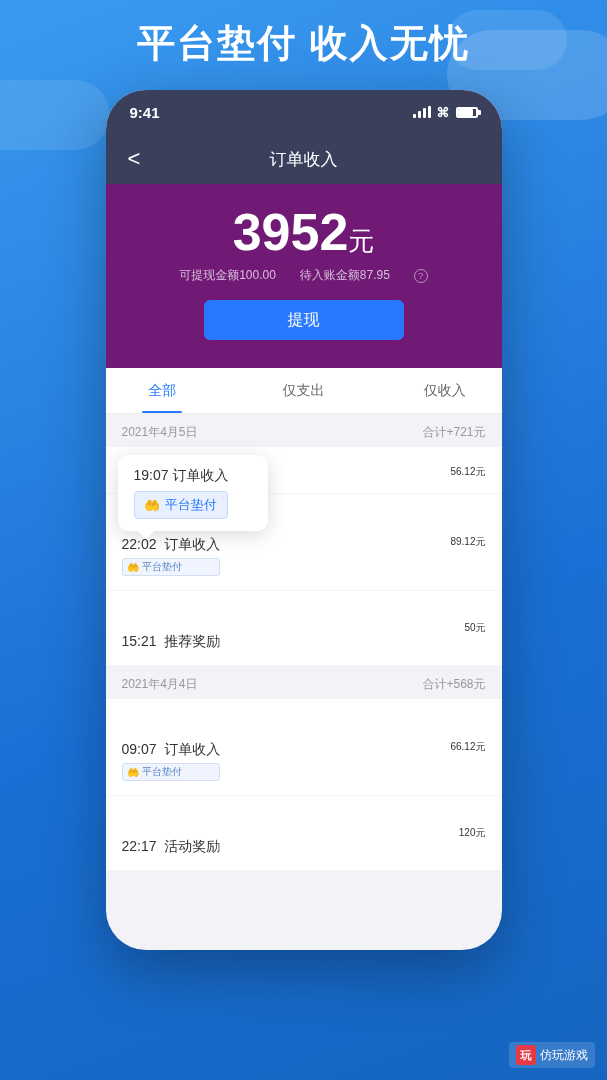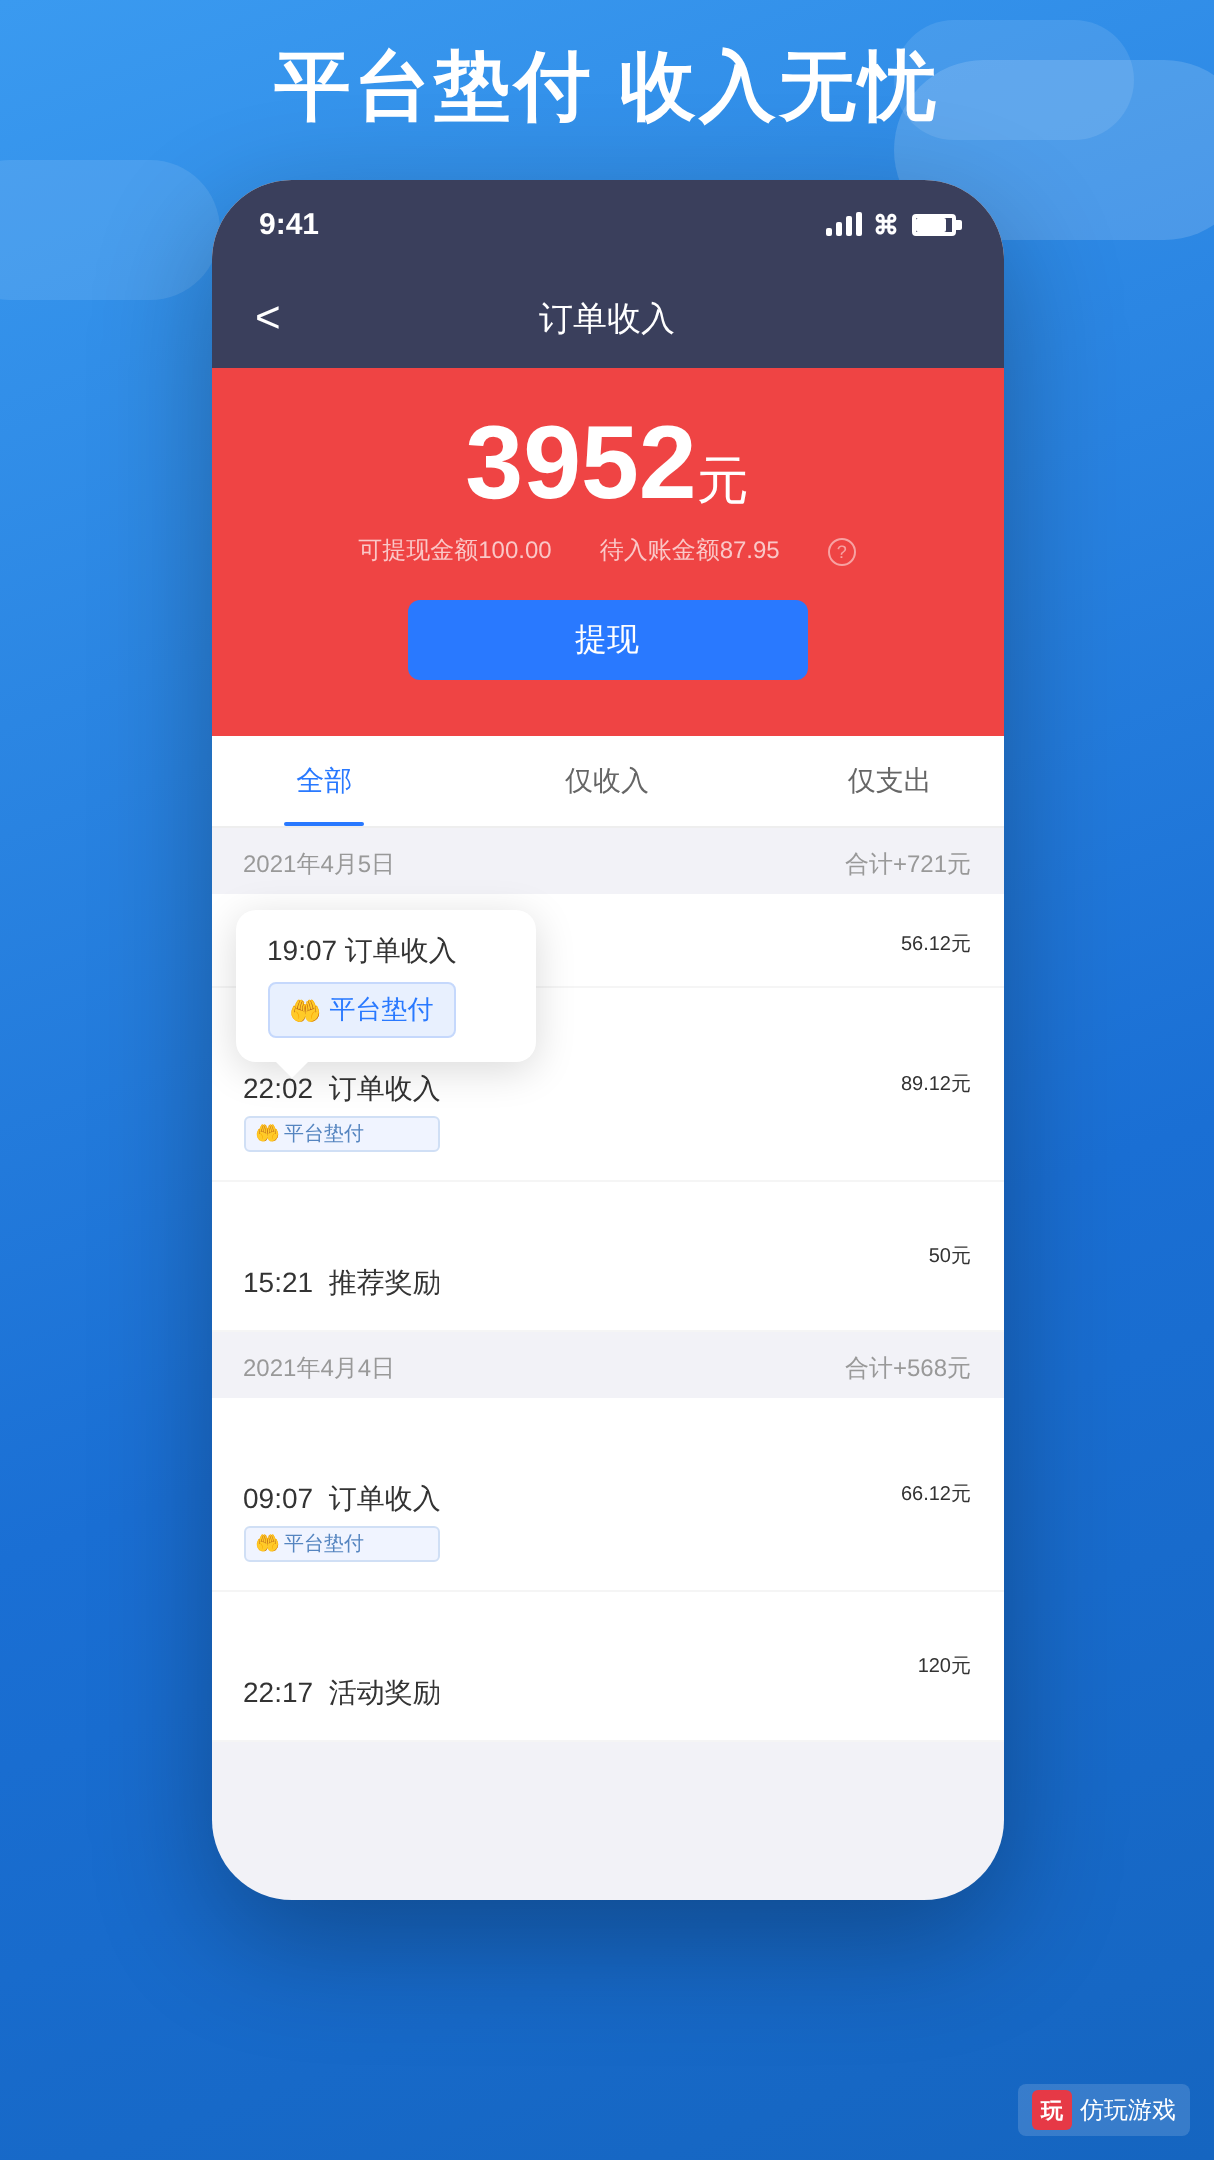--- a/index.html
+++ b/index.html
@@ -146,21 +146,21 @@
       position: absolute;
       left: 50%;
       transform: translateX(-50%);
       font-size: 17px;
       font-weight: 500;
       color: white;
     }
 
     
     .balance-section {
-      background: #ef4444;
+      background: #701a75;
       padding: 20px 24px 28px;
       text-align: center;
     }
     .balance-amount {
       font-size: 52px;
       font-weight: 700;
       color: white;
       line-height: 1.1;
     }
     .balance-unit {
@@ -399,24 +399,24 @@
       <span class="help-circle">?</span>
     </div>
     <button class="withdraw-btn">提现</button>
   </div>
 
   <div class="tabs">
     <div class="tab active">
       <span>全部</span>
     </div>
     <div class="tab">
+      <span>仅支出</span>
+    </div>
+    <div class="tab">
       <span>仅收入</span>
-    </div>
-    <div class="tab">
-      <span>仅支出</span>
     </div>
   </div>
 
   <div class="transaction-list">
 
     <div class="date-header">
       <span>2021年4月5日</span>
       <span>合计+721元</span>
     </div>
 

